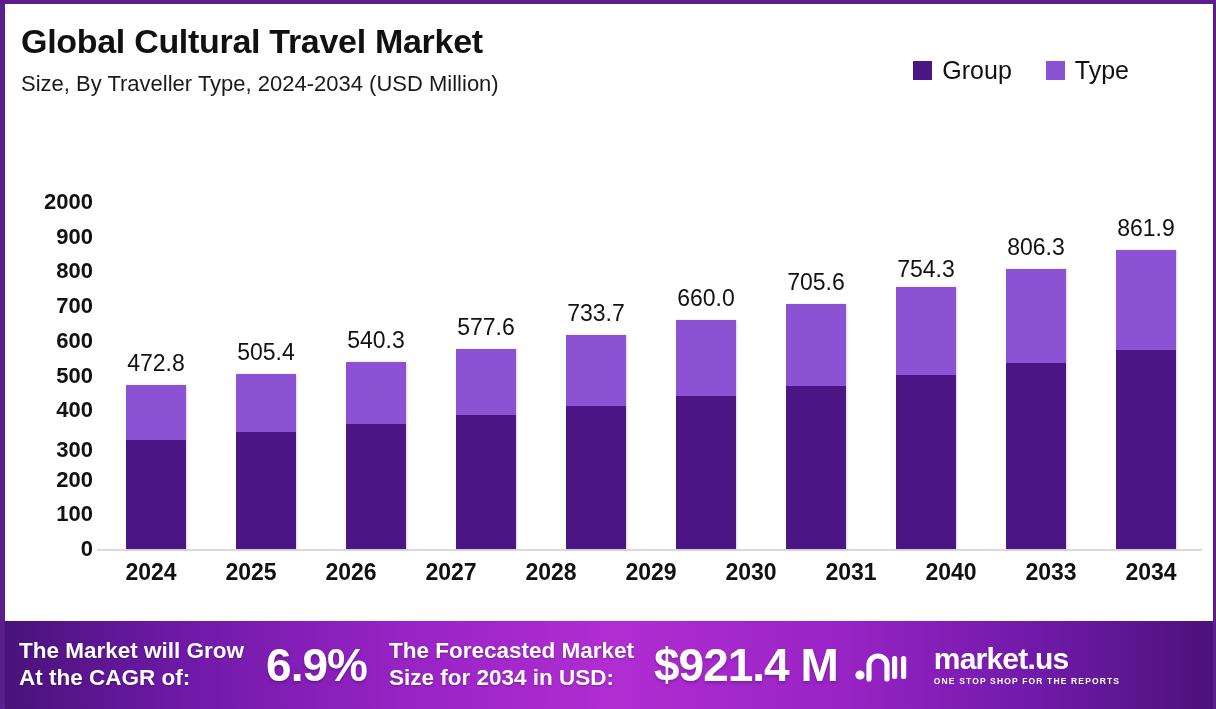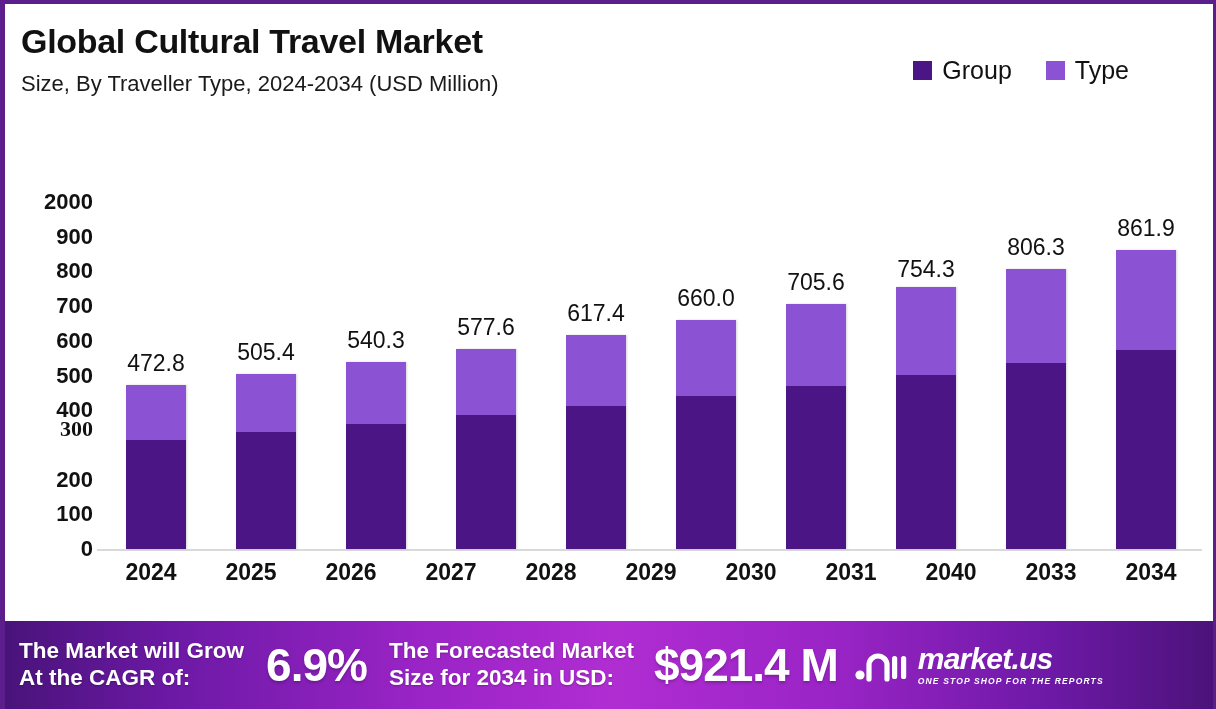--- a/index.html
+++ b/index.html
@@ -158,23 +158,22 @@
     letter-spacing: -1px;
     text-shadow: 0 2px 3px rgba(0,0,0,0.22);
     white-space: nowrap;
   }
   #cagr-caption { margin-right: 22px; }
   #cagr-value   { margin-right: 22px; }
   #size-caption { margin-right: 20px; }
   #brand {
     display: flex;
     align-items: center;
-    gap: 4px;
+    gap: 20px;
     margin-left: 14px;
-    font-style: italic;
   }
   #brand-mark { display: block; }
   #brand-text { display: flex; flex-direction: column; line-height: 1; }
   #brand-name {
     color: #ffffff;
     font-size: 30px;
     font-weight: 700;
     letter-spacing: -0.8px;
     white-space: nowrap;
   }
@@ -207,21 +206,21 @@
           <span class="legend-label">Type</span>
         </div>
       </div>
   </div>
 
   <div id="plot-area">
     <div id="y-axis">
         <div class="y-tick" style="top: 347px;">0</div>
         <div class="y-tick" style="top: 312.3px;">100</div>
         <div class="y-tick" style="top: 277.6px;">200</div>
-        <div class="y-tick" style="top: 227px; font-family: Liberation Serif, serif;">300</div>
+        <div class="y-tick" style="top: 248px;">300</div>
         <div class="y-tick" style="top: 208.2px;">400</div>
         <div class="y-tick" style="top: 173.5px;">500</div>
         <div class="y-tick" style="top: 138.8px;">600</div>
         <div class="y-tick" style="top: 104.1px;">700</div>
         <div class="y-tick" style="top: 69.4px;">800</div>
         <div class="y-tick" style="top: 34.7px;">900</div>
         <div class="y-tick" style="top: 0px;">2000</div>
       </div>
     <div id="axis-line"></div>
     <div id="bars">
@@ -247,21 +246,21 @@
           </div>
         </div>
         <div class="bar-group">
           <div class="bar-total-label" style="bottom: 208.427px;">577.6</div>
           <div class="bar-stack" style="height: 200.427px;">
             <div class="seg-solo" style="height: 66.7975px; background: rgb(139, 82, 212);"></div>
             <div class="seg-group" style="height: 133.63px; background: rgb(75, 21, 134);"></div>
           </div>
         </div>
         <div class="bar-group">
-          <div class="bar-total-label" style="bottom: 222.238px;">617.4</div>
+          <div class="bar-total-label" style="bottom: 222.238px;">733.7</div>
           <div class="bar-stack" style="height: 214.238px;">
             <div class="seg-solo" style="height: 71.4126px; background: rgb(139, 82, 212);"></div>
             <div class="seg-group" style="height: 142.825px; background: rgb(75, 21, 134);"></div>
           </div>
         </div>
         <div class="bar-group">
           <div class="bar-total-label" style="bottom: 237.02px;">660.0</div>
           <div class="bar-stack" style="height: 229.02px;">
             <div class="seg-solo" style="height: 76.4094px; background: rgb(139, 82, 212);"></div>
             <div class="seg-group" style="height: 152.611px; background: rgb(75, 21, 134);"></div>

